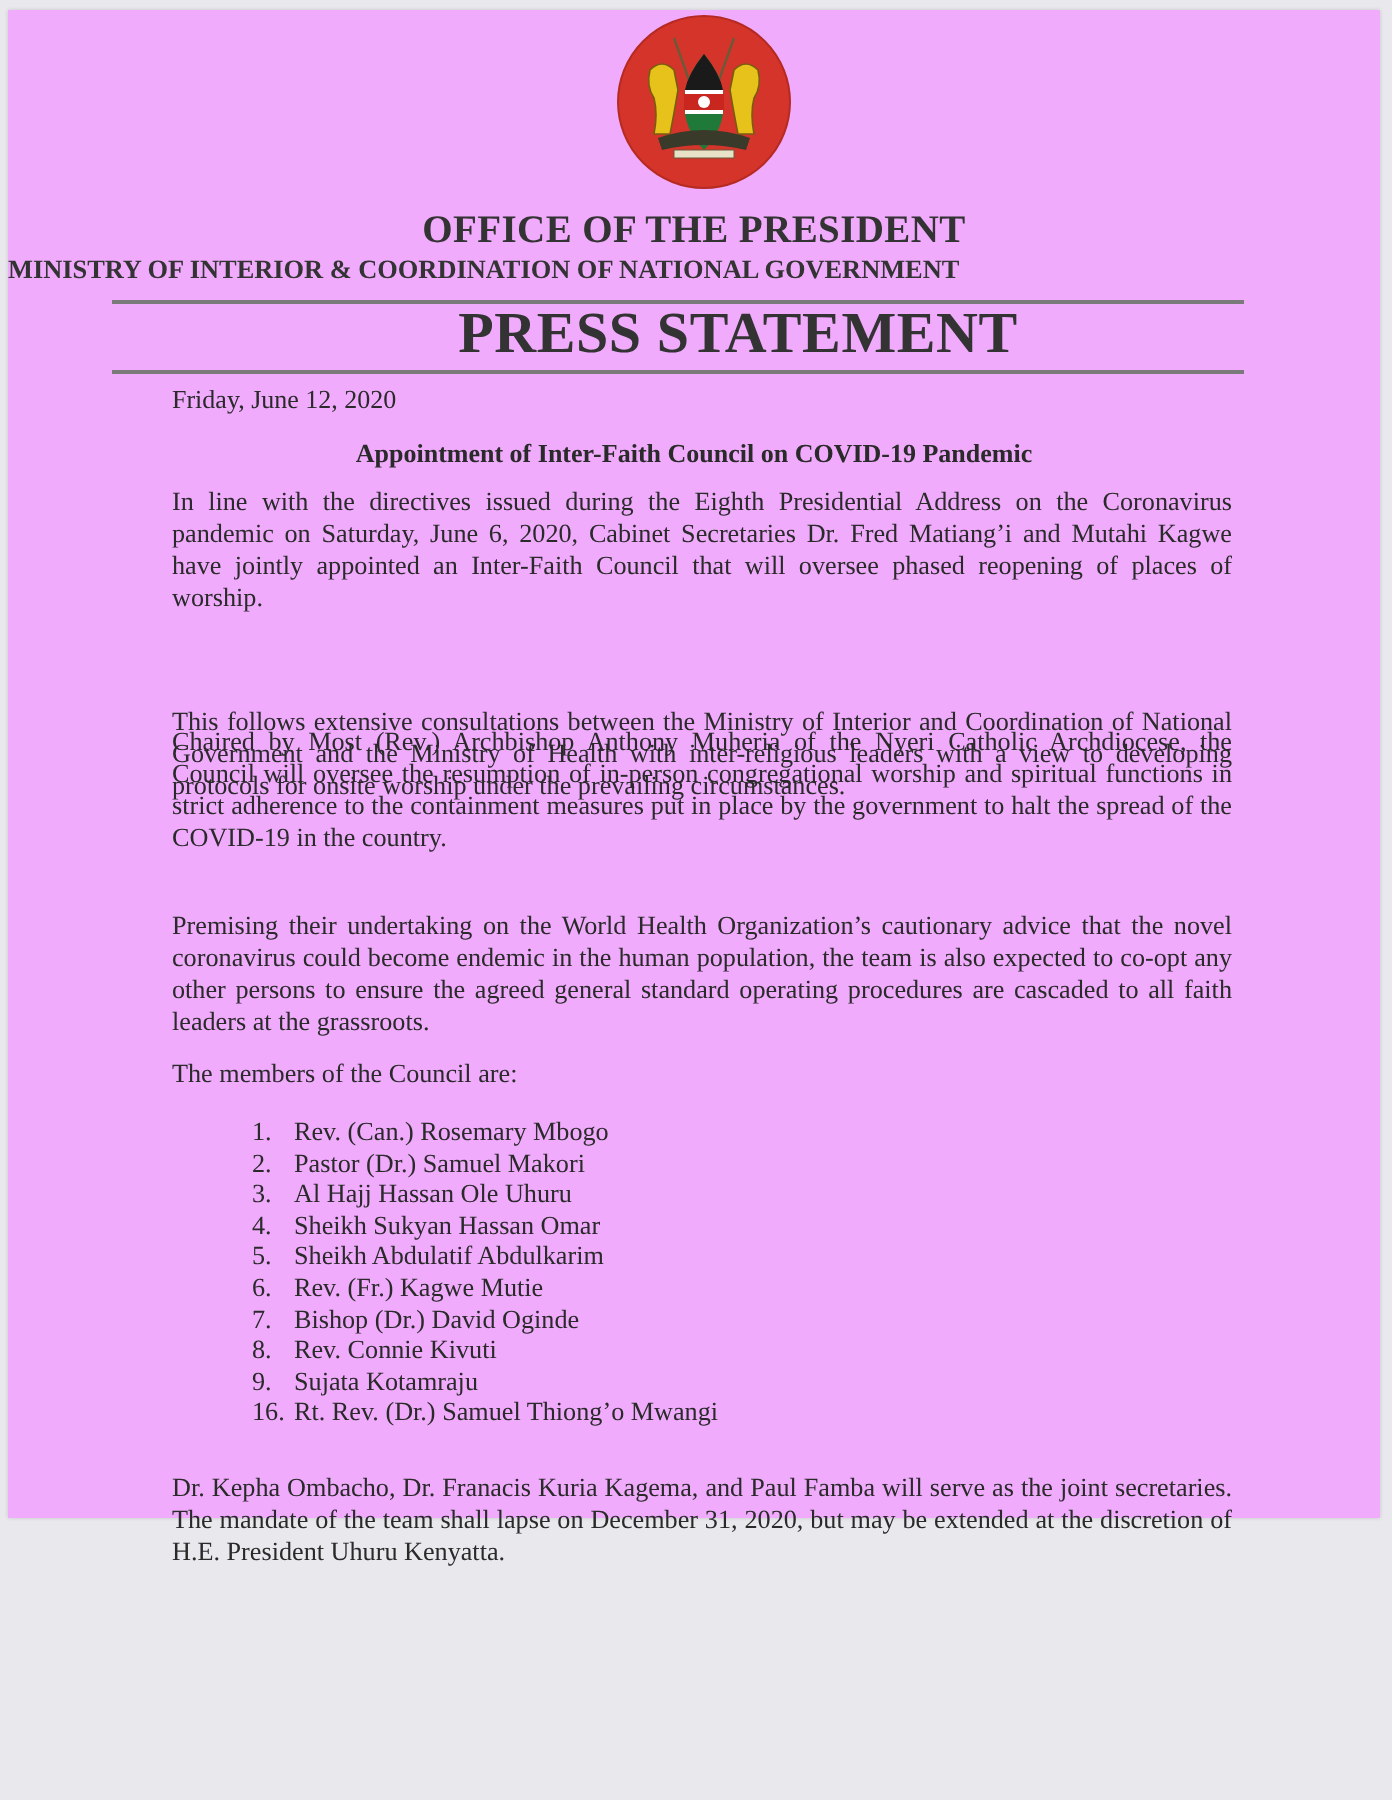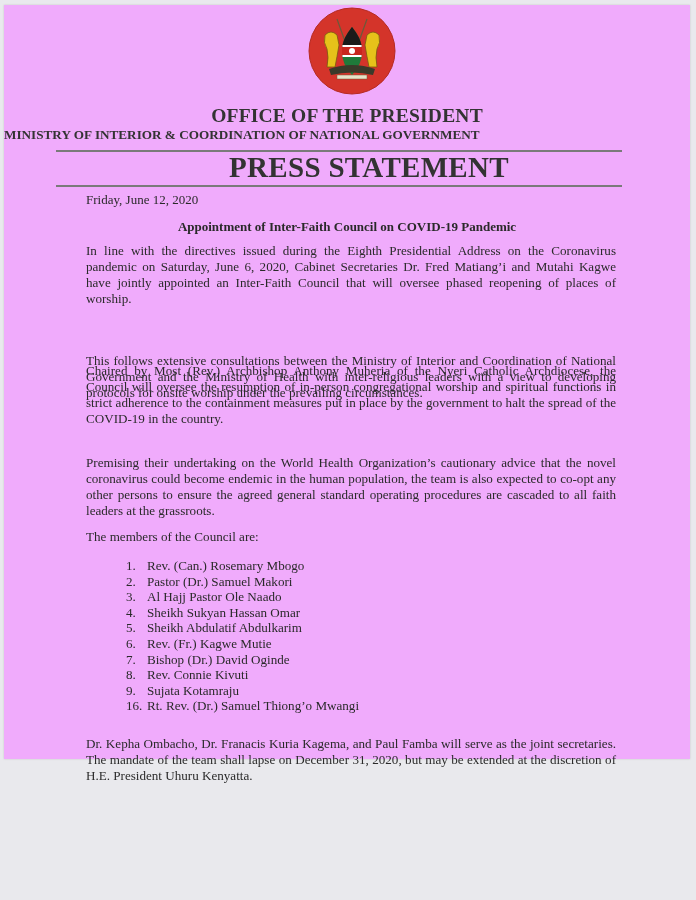--- a/index.html
+++ b/index.html
@@ -121,21 +121,21 @@
     <li>
         <span class="num">1.</span>
         <span>Rev. (Can.) Rosemary Mbogo</span>
       </li>
     <li>
         <span class="num">2.</span>
         <span>Pastor (Dr.) Samuel Makori</span>
       </li>
     <li>
         <span class="num">3.</span>
-        <span>Al Hajj Pastor Ole Naado</span>
+        <span>Al Hajj Hassan Ole Uhuru</span>
       </li>
     <li>
         <span class="num">4.</span>
         <span>Sheikh Sukyan Hassan Omar</span>
       </li>
     <li>
         <span class="num">5.</span>
         <span>Sheikh Abdulatif Abdulkarim</span>
       </li>
     <li>

